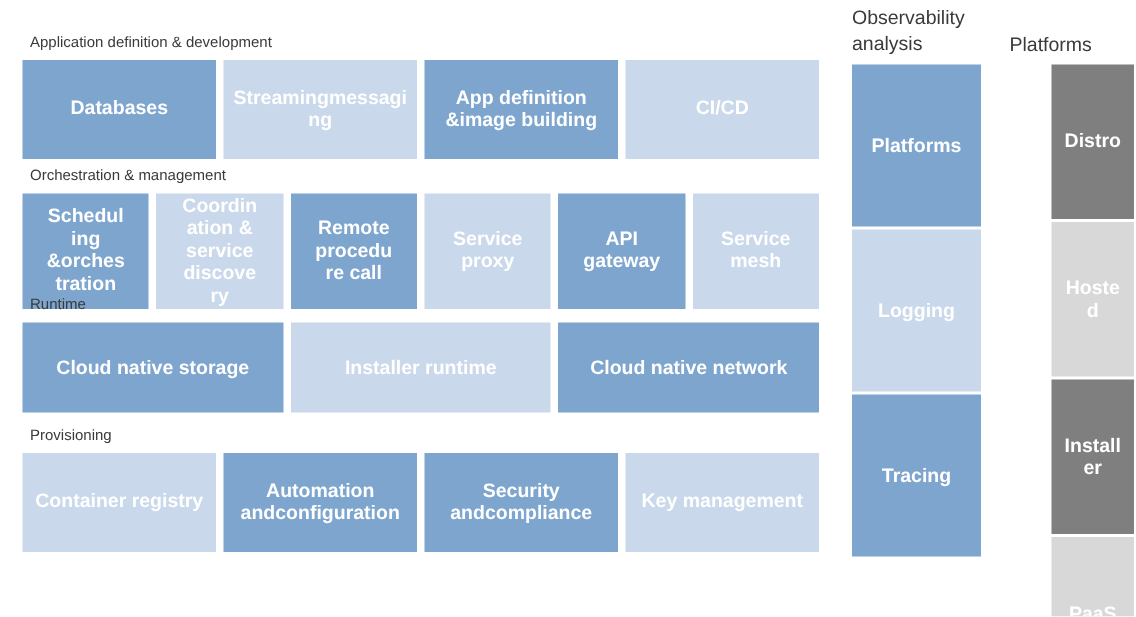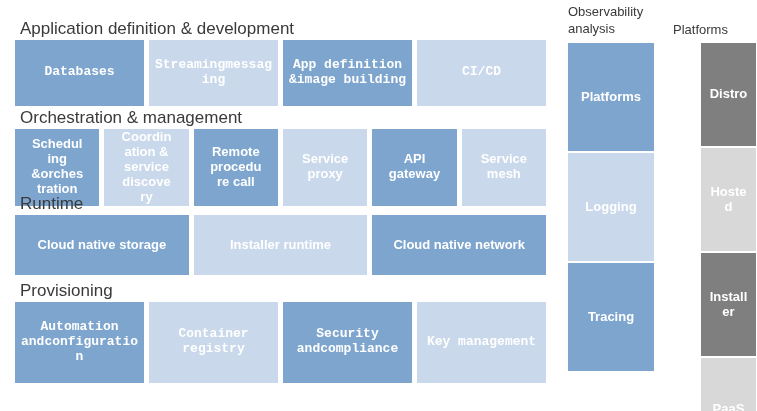--- a/index.html
+++ b/index.html
@@ -1,30 +1,30 @@
 <!DOCTYPE html>
 <html style="--medium: #7DA5CE; --light: #C9D8EA; --dark: #7F7F7F; --gray: #D8D8D8; --cell-text: #FFFFFF; --header-text: #3A3A3A;"><head>
 <meta charset="utf-8">
 <style>
   html,body{margin:0;padding:0;background:#ffffff;}
   body{font-family:"Liberation Sans", sans-serif;}
   .canvas{position:relative;width:757px;height:411px;background:#ffffff;overflow:hidden;}
 
   .main{position:absolute;left:15px;top:0;width:531px;height:411px;}
   .layer{position:absolute;left:0;width:531px;}
-  .layer-title{height:21px;line-height:19px;font-size:17px;color:var(--header-text);padding-left:5px;white-space:nowrap;}
+  .layer-title{height:21px;line-height:19px;font-size:10px;color:var(--header-text);padding-left:5px;white-space:nowrap;}
   .band{display:grid;gap:5px;height:60px;}
   .cols-4{grid-template-columns:repeat(4,1fr);}
   .cols-6{grid-template-columns:repeat(6,1fr);}
   .cols-3{grid-template-columns:repeat(3,1fr);}
 
   .cell{display:flex;align-items:center;justify-content:center;text-align:center;
         color:var(--cell-text);font-weight:bold;font-size:13px;line-height:1.15;
         overflow-wrap:anywhere;word-break:break-word;padding:1px 16px;}
-  .band.cols-4 .cell{padding:18px 4px;font-family:Liberation Mono, monospace;}
+  .band.cols-4 .cell{padding:18px 4px;}
   .band.cols-3 .cell{padding:1px 1px;}
   .medium{background:var(--medium);}
   .light{background:var(--light);}
   .dark{background:var(--dark);}
   .gray{background:var(--gray);}
 
   .side{position:absolute;top:0;}
   .obs{left:568px;width:86px;}
   .plat{left:669px;width:87px;}
   .side-title{font-size:13px;color:var(--header-text);line-height:17px;}
@@ -68,22 +68,22 @@
       <div class="band cols-3">
         <div class="cell medium">Cloud native storage</div>
         <div class="cell light">Installer runtime</div>
         <div class="cell medium">Cloud native network</div>
       </div>
     </section>
 
     <section class="layer" style="top:281px">
       <div class="layer-title">Provisioning</div>
       <div class="band cols-4">
+        <div class="cell light">Container registry</div>
         <div class="cell medium">Automation andconfiguration</div>
-        <div class="cell light">Container registry</div>
         <div class="cell medium">Security andcompliance</div>
         <div class="cell light">Key management</div>
       </div>
     </section>
 
   </div>
 
   <div class="side obs">
     <div class="side-title">Observability analysis</div>
     <div class="side-blocks">

